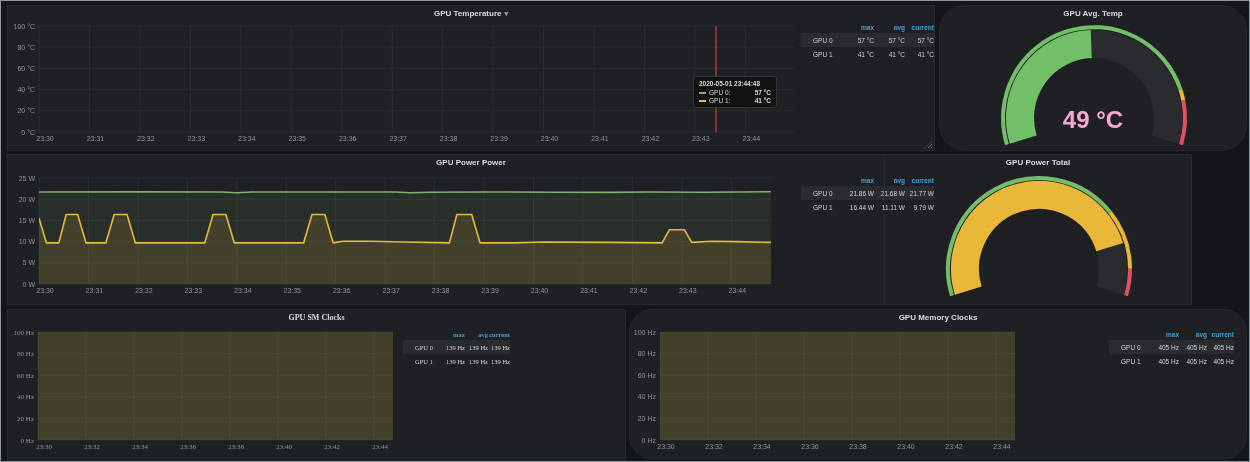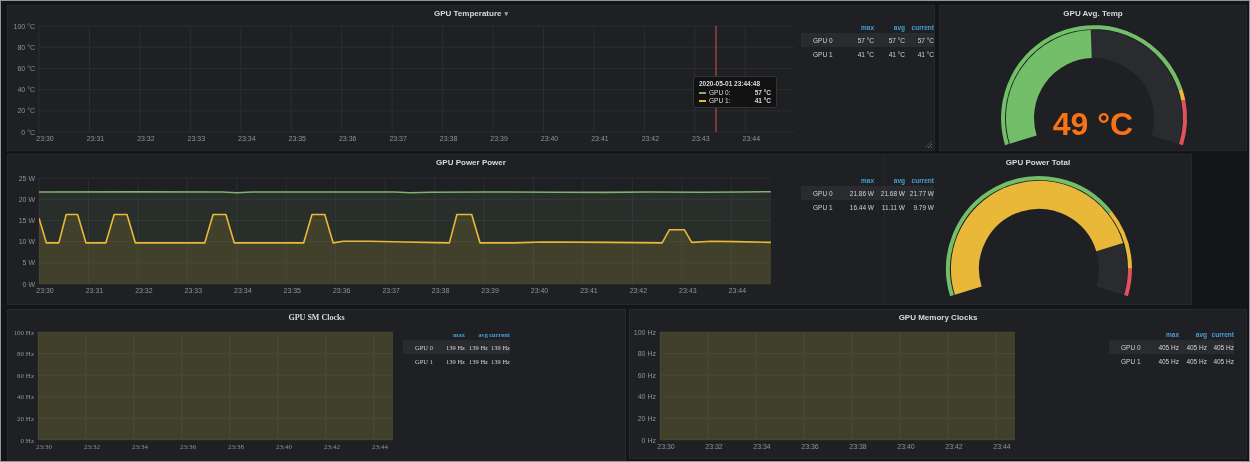--- a/index.html
+++ b/index.html
@@ -122,32 +122,32 @@
       </div>
       <div class="tt-row">
         <span class="tt-dash" style="background:#eab839"></span>
         <span class="tt-label">GPU 1:</span>
         <span class="tt-val">41 °C</span>
       </div>
     </div>
     <div class="resize-handle"></div>
   </section>
 
-  <section class="panel" style="left:938px;top:4px;width:308px;height:146px;">
+  <section class="panel" style="left:938px;top:4px;width:308px;height:146px;border-radius:26px;">
     <div class="panel-title">
       <span>GPU Avg. Temp</span>
     </div>
     <svg class="chart" id="svg-gauge-temp" width="308" height="146">
         <path d="M83.23 133.64 A74 74 0 1 1 224.77 133.64" stroke="#2a2b2e" stroke-width="28" fill="none"></path>
         <path d="M83.23 133.64 A74 74 0 0 1 151.24 38.05" stroke="#73bf69" stroke-width="28" fill="none"></path>
         <path d="M66.98 138.61 A91 91 0 0 1 240.39 83.41" stroke="#73bf69" stroke-width="4" fill="none"></path>
         <path d="M240.39 83.41 A91 91 0 0 1 243.25 94.25" stroke="#eab839" stroke-width="4" fill="none"></path>
         <path d="M243.25 94.25 A91 91 0 0 1 241.02 138.61" stroke="#e0525e" stroke-width="4" fill="none"></path>
       </svg>
-    <div class="gauge-value" style="top:100px;font-size:32px;color:#f97316;">49 °C</div>
+    <div class="gauge-value" style="top:100px;font-size:24px;color:#f9a8d4;">49 °C</div>
   </section>
 
   <section class="panel" style="left:6px;top:153px;width:928px;height:151px;">
     <div class="panel-title">
       <span>GPU Power Power</span>
     </div>
     <svg class="chart" id="svg-power" width="928" height="151">
         <defs>
           <clipPath id="clip-gpu-power-usage">
             <rect x="31" y="23" width="732" height="106"></rect>
@@ -303,21 +303,21 @@
         <div class="lrow" style="grid-template-columns: 12px 26px 24px 23px 22px;">
           <span><span class="ldash" style="background:#eab839"></span></span>
           <span class="lname">GPU 1</span>
           <span class="lcell">139 Hz</span>
           <span class="lcell">139 Hz</span>
           <span class="lcell">139 Hz</span>
         </div>
       </div>
   </section>
 
-  <section class="panel" style="left:628px;top:308px;width:618px;height:150px;">
+  <section class="panel" style="left:628px;top:308px;width:618px;height:150px;border-radius:23px;">
     <div class="panel-title">
       <span>GPU Memory Clocks</span>
     </div>
     <svg class="chart" id="svg-mem" width="618" height="150">
         <defs>
           <clipPath id="clip-gpu-memory-clocks">
             <rect x="30" y="22" width="355" height="108"></rect>
           </clipPath>
         </defs>
         <line x1="30" y1="22" x2="385" y2="22" stroke="#2c2d31" stroke-width="1"></line>

